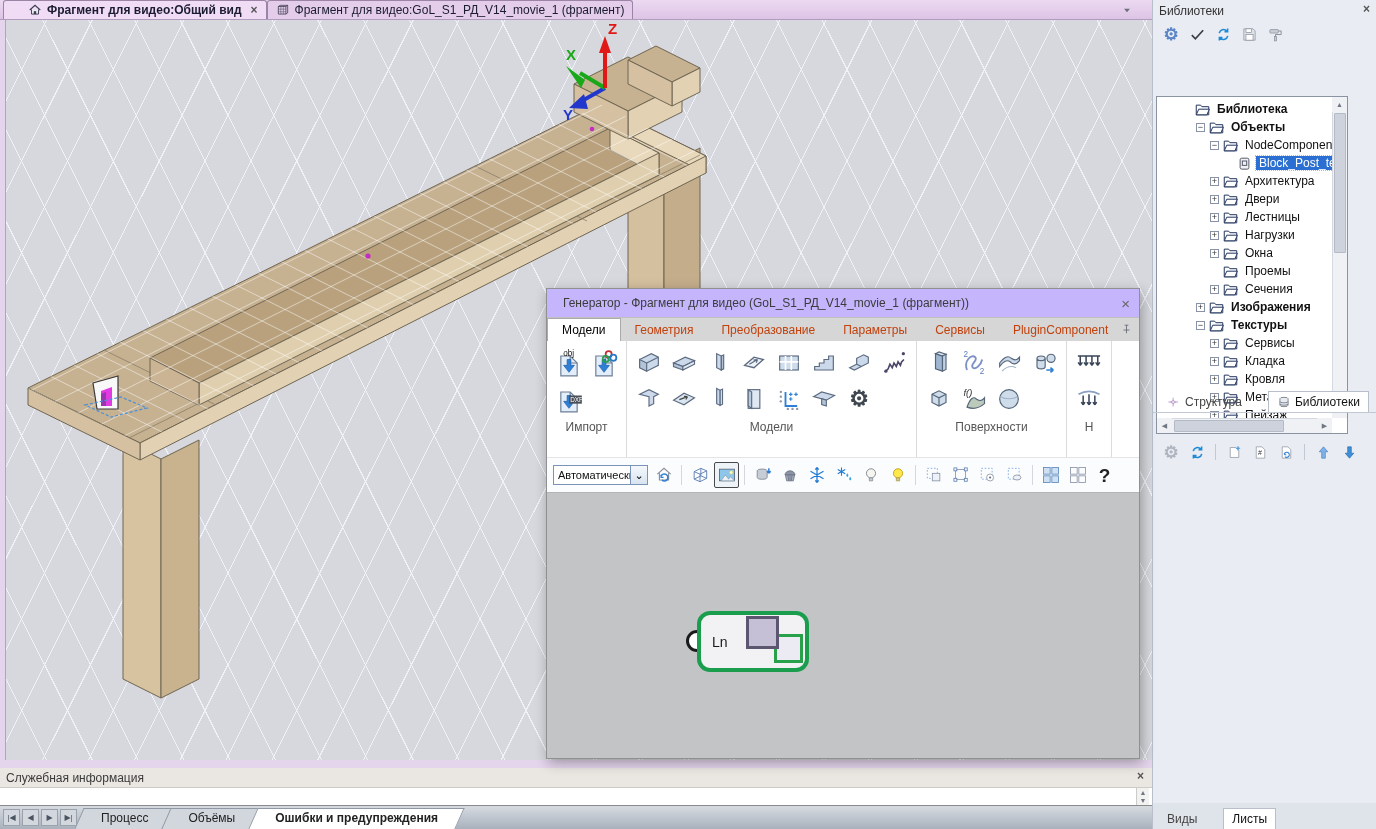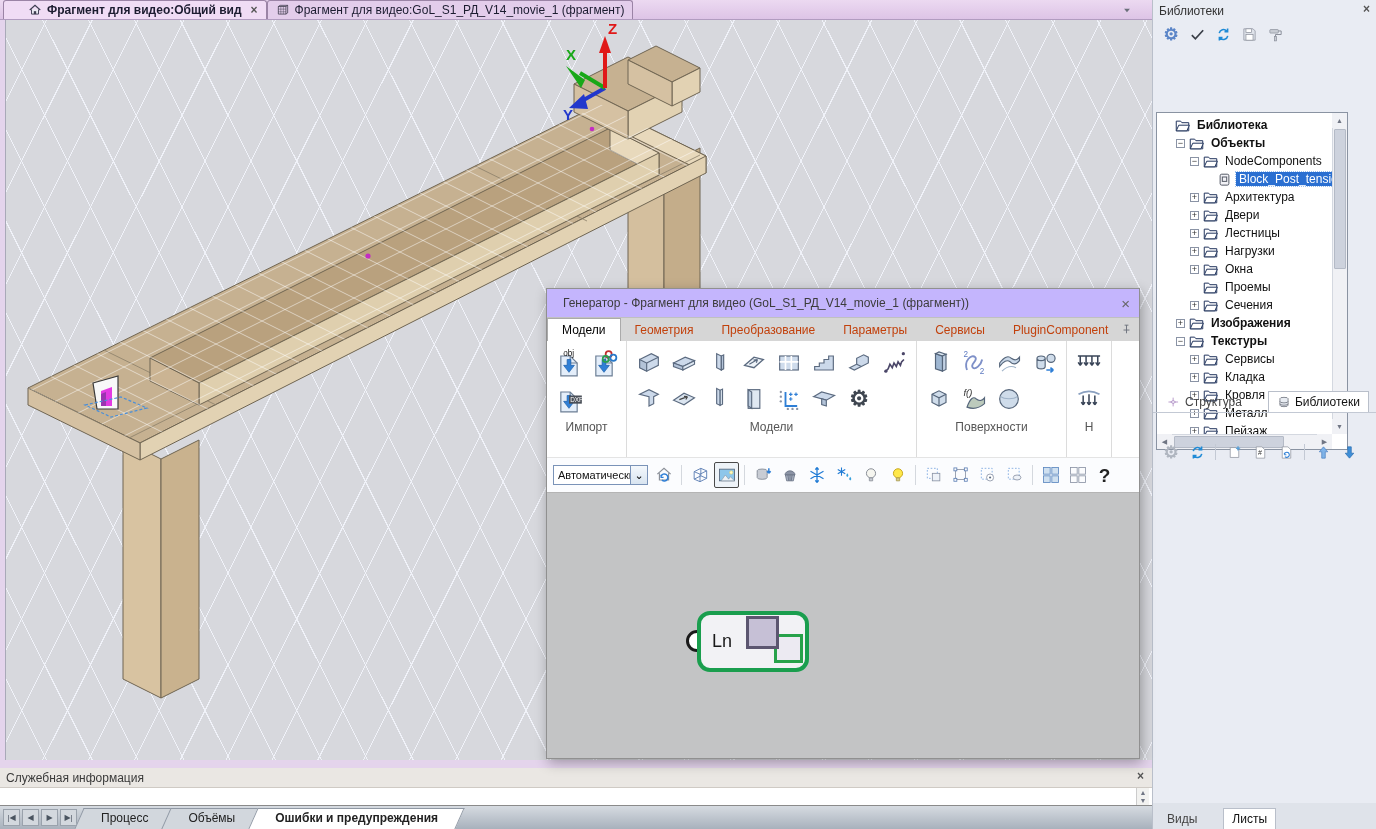--- a/index.html
+++ b/index.html
@@ -90,21 +90,21 @@
   .t2btn.active { border:1px solid #4a4a4a; background:#eef3f8; }
   #gen-toolbar .vsep { width:1px; height:20px; background:#d4d8de; margin:0 3px; }
   #gen-canvas { position:relative; height:265px; background:#c3c4c5; overflow:hidden; }
 
   
   #gen-node { position:absolute; left:150px; top:118px; width:112px; height:61px; }
   #gen-node .port { position:absolute; left:-11px; top:19px; width:22px; height:22px;
     border:3px solid #1a1a1a; border-radius:50%; background:#fff; z-index:0; }
   #gen-node .body { position:absolute; inset:0; background:#f2f2f5; border:4px solid #1a9e4e;
     border-radius:13px; z-index:1; display:flex; align-items:center; }
-  #gen-node .nlabel { font-size:18px; color:#1a1a1a; margin-left:11px; }
+  #gen-node .nlabel { font-size:14px; color:#1a1a1a; margin-left:11px; }
   #gen-node .sq1 { position:absolute; left:49px; top:5px; width:33px; height:33px;
     background:#c6c0d6; border:3px solid #5c5670; z-index:2; }
   #gen-node .sq2 { position:absolute; left:77px; top:23px; width:29px; height:29px;
     background:#eceaf2; border:3px solid #27a24a; z-index:1; }
 
   
   #info-panel { left:0; top:768px; width:1152px; height:61px; background:#cfd5dc; z-index:4; }
   #info-header { position:relative; height:20px; background:#eae7e3; display:flex;
     align-items:center; padding:0 6px; font-size:12px; color:#3a3a3a;
     border-bottom:1px solid #cfcac4; }
@@ -836,21 +836,21 @@
       <span class="tbtn">
         <span class="ic">
           <svg viewBox="0 0 24 24" width="17" height="17">
             <rect x="4" y="5" width="12" height="5" rx="1" fill="#c8ccd4" stroke="#8a8f9a"></rect>
             <path d="M16 7 h4 v5 h-8 v3" fill="none" stroke="#8a8f9a" stroke-width="1.4"></path>
             <rect x="10.5" y="15" width="3" height="6" fill="#c8ccd4" stroke="#8a8f9a"></rect>
           </svg>
         </span>
       </span>
     </div>
-  <div class="treebox abs" id="lib-treebox" style="left:3px; top:66px; width:192px; height:338px;">
+  <div class="treebox abs" id="lib-treebox" style="left:3px; top:50px; width:192px; height:338px;padding-left:20px;">
     <div id="lib-tree" style="padding:3px 2px 2px 3px;">
         <div class="trow" style="padding-left: 2px;">
           <span class="spacer"></span>
           <span class="ic" style="margin-right: 4px; flex: 0 0 auto;">
             <svg viewBox="0 0 24 24" width="15" height="15">
               <path d="M2 5 h7 l2 2.5 h11 v13 H2 z" fill="#fdfdfe" stroke="#23365e" stroke-width="1.6"></path>
               <path d="M2 20.5 l4 -9 h17 l-4 9 z" fill="#fff" stroke="#23365e" stroke-width="1.6"></path>
             </svg>
           </span>
           <span class="lab bold">Библиотека</span>

